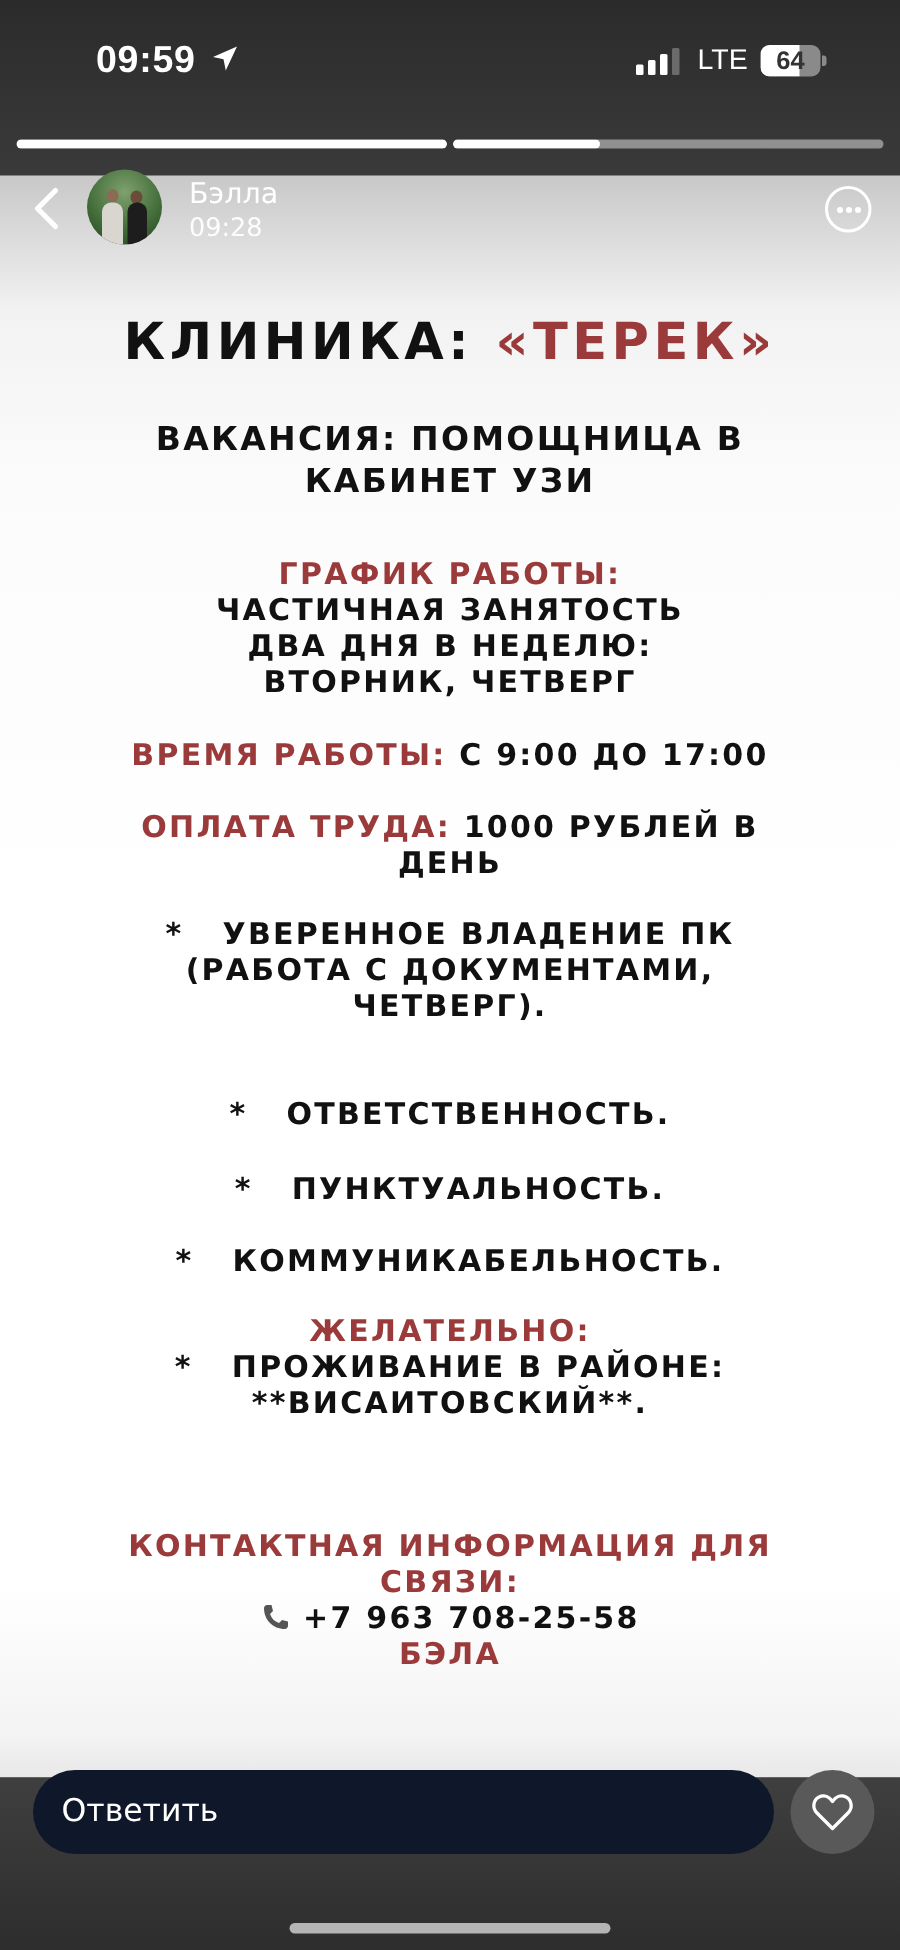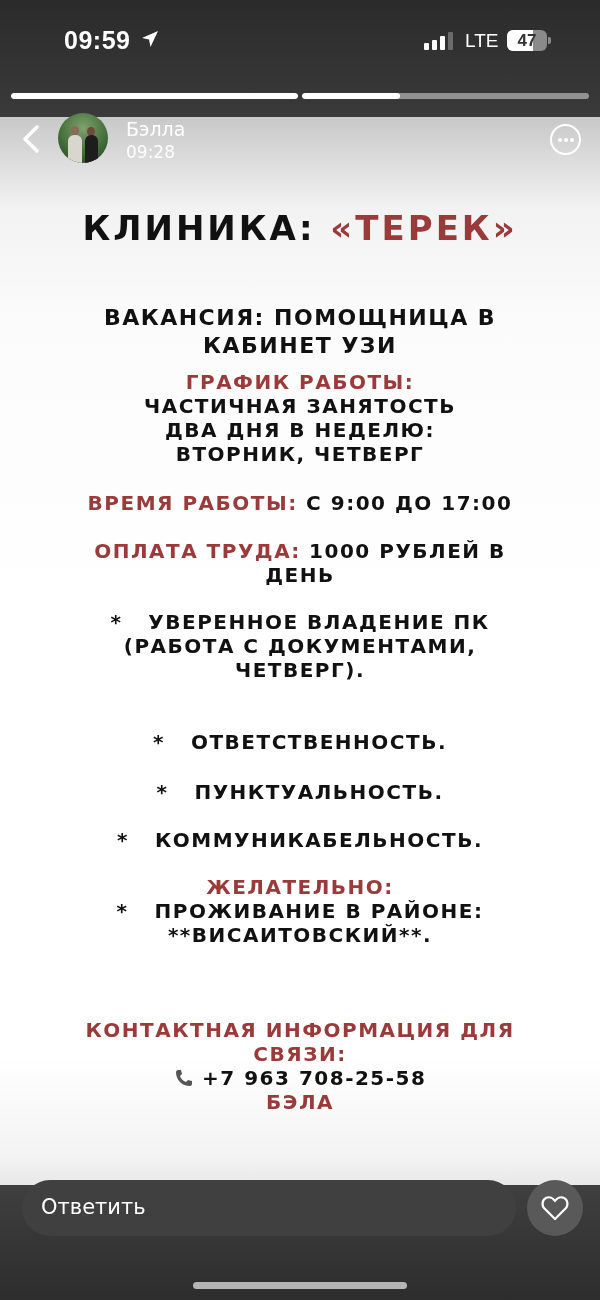--- a/index.html
+++ b/index.html
@@ -53,31 +53,31 @@
     .hdr-more { position: absolute; left: 550px; top: 124px; width: 31px; height: 31px; border: 2.5px solid #fff; border-radius: 50%; }
     .hdr-more span { position: absolute; top: 12px; width: 4px; height: 4px; background: #fff; border-radius: 50%; }
 
     .poster {
       position: absolute; left: 0; top: 180px; width: 600px; text-align: center;
       font-family: "DejaVu Sans", sans-serif; font-weight: bold; color: #111;
       letter-spacing: 1.5px;
     }
     .red { color: #9b3a3a; }
     .title { position: absolute; left: 0; right: 0; top: 28px; font-size: 34px; letter-spacing: 3px; }
-    .vac { position: absolute; left: 40px; right: 40px; top: 100px; font-size: 22px; line-height: 28px; margin-top: 24px; }
+    .vac { position: absolute; left: 40px; right: 40px; top: 100px; font-size: 22px; line-height: 28px; }
     .block { position: absolute; left: 20px; right: 20px; font-size: 20px; line-height: 24px; }
     .bullet { margin-right: 26px; }
 
     .bottom {
       position: absolute; left: 0; top: 1185px; width: 600px; height: 115px;
       background: linear-gradient(#3f3f3f, #2d2d2d);
     }
     .reply {
       position: absolute; left: 22px; top: 1180px; width: 494px; height: 56px; border-radius: 28px;
-      background: #404040;
+      background: #0f172a;
     }
     .reply-label { position: absolute; left: 19px; top: 15px; color: #fff; font-size: 21px; font-family: "DejaVu Sans", sans-serif; }
     .like {
       position: absolute; left: 527px; top: 1180px; width: 56px; height: 56px; border-radius: 50%;
       background: #5a5959;
     }
     .like svg { position: absolute; left: 14px; top: 15px; }
     .home-ind { position: absolute; left: 193px; top: 1282px; width: 214px; height: 7px; border-radius: 4px; background: #b5b5b5; }
   </style>
 </head>
@@ -90,21 +90,21 @@
   </svg>
   <svg class="sb-signal" viewBox="0 0 30 18">
     <rect x="0" y="11" width="5" height="7" rx="1" fill="#fff"></rect>
     <rect x="8" y="8" width="5" height="10" rx="1" fill="#fff"></rect>
     <rect x="16" y="4" width="5" height="14" rx="1" fill="#fff"></rect>
     <rect x="24" y="0" width="5" height="18" rx="1" fill="#6b6b6b"></rect>
   </svg>
   <div class="sb-lte">LTE</div>
   <div class="sb-battery">
     <div class="fill"></div>
-    <div class="num">47</div>
+    <div class="num">64</div>
   </div>
   <div class="sb-battery-tip"></div>
 
   <div class="progress">
     <div class="seg">
         <div class="bar" style="width:100%"></div>
       </div>
     <div class="seg">
         <div class="bar" style="width:34%"></div>
       </div>

